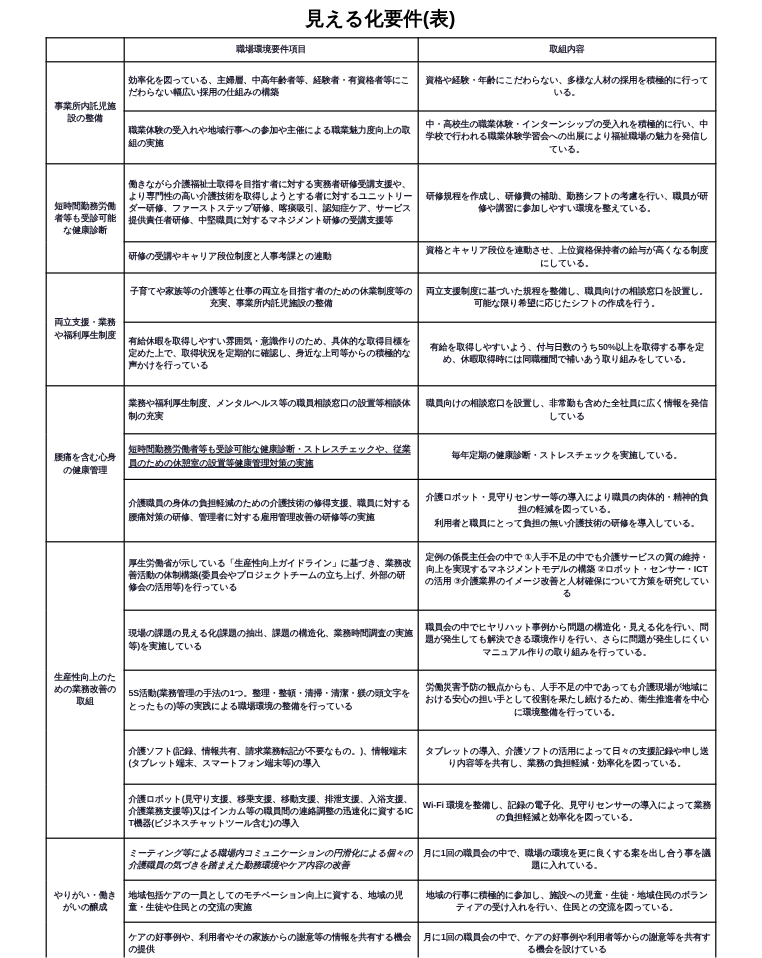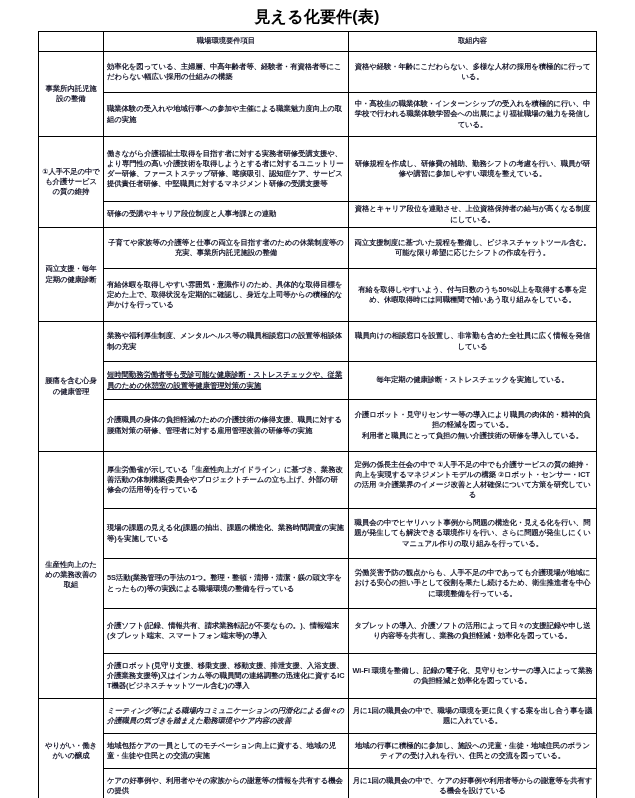--- a/index.html
+++ b/index.html
@@ -115,32 +115,32 @@
         <tr class="group-start">
           <td class="cat-cell" rowspan="2">事業所内託児施設の整備</td>
           <td class="item-cell" style="height: 36px;">効率化を図っている、主婦層、中高年齢者等、経験者・有資格者等にこだわらない幅広い採用の仕組みの構築</td>
           <td class="act-cell">資格や経験・年齢にこだわらない、多様な人材の採用を積極的に行っている。</td>
         </tr>
         <tr>
           <td class="item-cell" style="height: 39px;">職業体験の受入れや地域行事への参加や主催による職業魅力度向上の取組の実施</td>
           <td class="act-cell">中・高校生の職業体験・インターンシップの受入れを積極的に行い、中学校で行われる職業体験学習会への出展により福祉職場の魅力を発信している。</td>
         </tr>
         <tr class="group-start">
-          <td class="cat-cell" rowspan="2">①人手不足の中でも介護サービスの質の維持</td>
+          <td class="cat-cell" rowspan="2">短時間勤務労働者等も受診可能な健康診断</td>
           <td class="item-cell" style="height: 60px;">働きながら介護福祉士取得を目指す者に対する実務者研修受講支援や、より専門性の高い介護技術を取得しようとする者に対するユニットリーダー研修、ファーストステップ研修、喀痰吸引、認知症ケア、サービス提供責任者研修、中堅職員に対するマネジメント研修の受講支援等</td>
           <td class="act-cell">研修規程を作成し、研修費の補助、勤務シフトの考慮を行い、職員が研修や講習に参加しやすい環境を整えている。</td>
         </tr>
         <tr>
           <td class="item-cell" style="height: 21px;">研修の受講やキャリア段位制度と人事考課との連動</td>
           <td class="act-cell">資格とキャリア段位を連動させ、上位資格保持者の給与が高くなる制度にしている。</td>
         </tr>
         <tr class="group-start">
-          <td class="cat-cell" rowspan="2">両立支援・毎年定期の健康診断</td>
+          <td class="cat-cell" rowspan="2">両立支援・業務や福利厚生制度</td>
           <td class="item-cell" style="height: 36px; text-align: center;">子育てや家族等の介護等と仕事の両立を目指す者のための休業制度等の充実、事業所内託児施設の整備</td>
-          <td class="act-cell">両立支援制度に基づいた規程を整備し、ビジネスチャットツール含む。可能な限り希望に応じたシフトの作成を行う。</td>
+          <td class="act-cell">両立支援制度に基づいた規程を整備し、職員向けの相談窓口を設置し。可能な限り希望に応じたシフトの作成を行う。</td>
         </tr>
         <tr>
           <td class="item-cell" style="height: 48px; margin-top: 24px;">有給休暇を取得しやすい雰囲気・意識作りのため、具体的な取得目標を定めた上で、取得状況を定期的に確認し、身近な上司等からの積極的な声かけを行っている</td>
           <td class="act-cell">有給を取得しやすいよう、付与日数のうち50%以上を取得する事を定め、休暇取得時には同職種間で補いあう取り組みをしている。</td>
         </tr>
         <tr class="group-start">
           <td class="cat-cell" rowspan="3">腰痛を含む心身の健康管理</td>
           <td class="item-cell" style="height: 35px;">業務や福利厚生制度、メンタルヘルス等の職員相談窓口の設置等相談体制の充実</td>
           <td class="act-cell">職員向けの相談窓口を設置し、非常勤も含めた全社員に広く情報を発信している</td>
         </tr>

